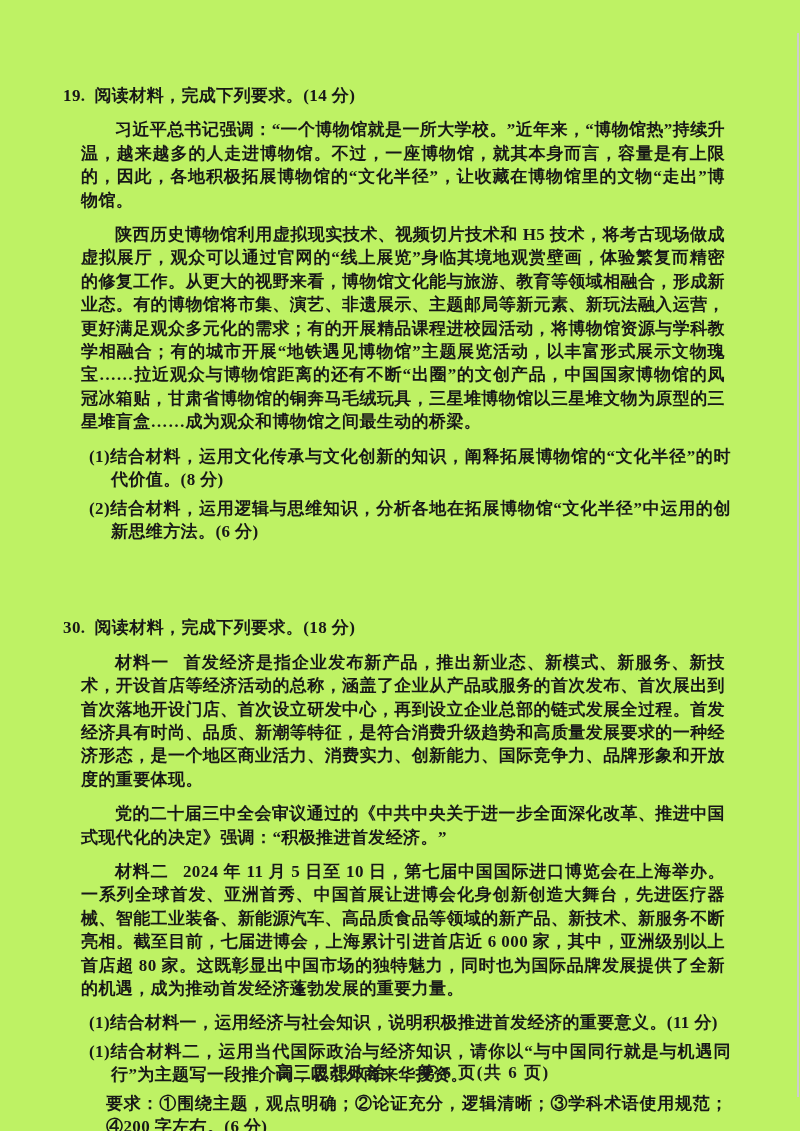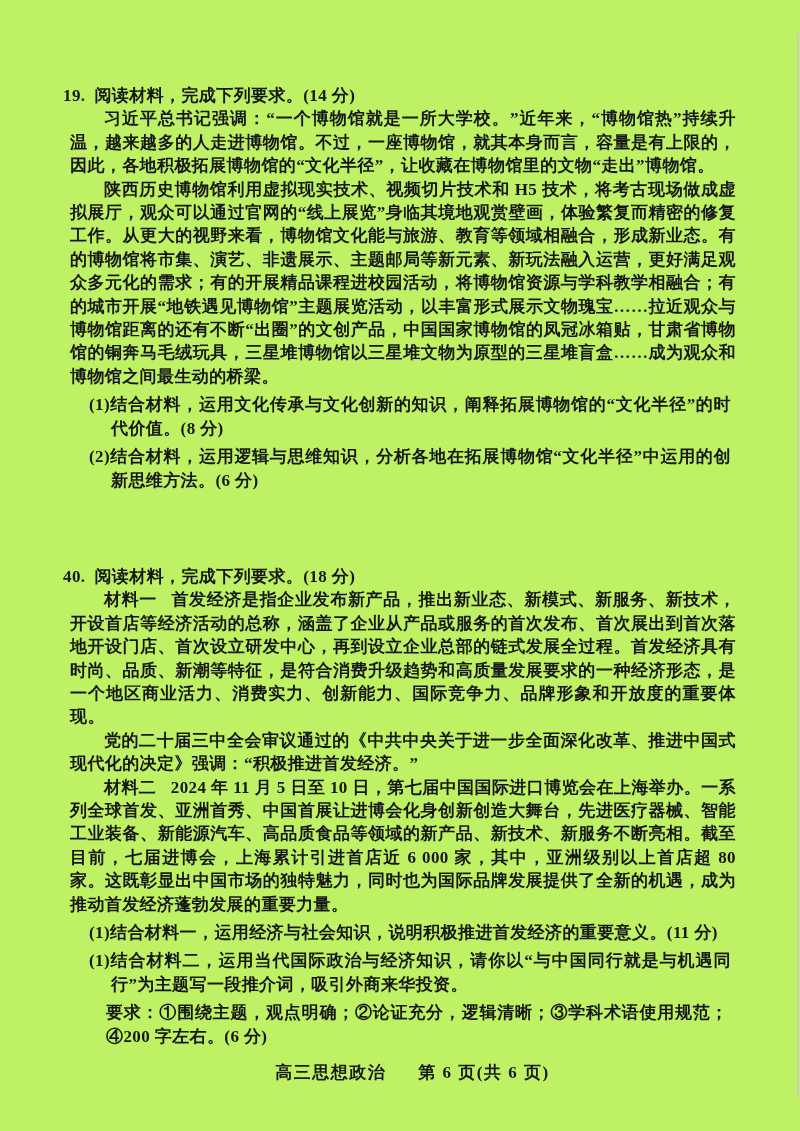--- a/index.html
+++ b/index.html
@@ -27,21 +27,21 @@
     left: 70px;
     width: 666px;
     font-size: 17px;
     line-height: 23.4px;
     letter-spacing: 0.4px;
     font-weight: 600;
     text-align: justify;
   }
   .q-head { margin: 0 0 0 -7px; }
   .q-num  { margin-right: 9px; }
-  .para   { margin: 0; text-indent: 2em; }
+  .para   { margin: 11px; text-indent: 2em; }
   .mat-label { font-weight: 700; margin-right: 0.85em; }
   .sub {
     margin: 5px;
     padding-left: 36px;
     text-indent: -22px;
   }
   .req {
     margin: 0 8px 0 36px;
     text-indent: 0;
   }
@@ -69,21 +69,21 @@
 
     <section class="question">
       <p class="q-head"><span class="q-num">19.</span><span>阅读材料，完成下列要求。(14 分)</span></p>
       <p class="para">习近平总书记强调：“一个博物馆就是一所大学校。”近年来，“博物馆热”持续升温，越来越多的人走进博物馆。不过，一座博物馆，就其本身而言，容量是有上限的，因此，各地积极拓展博物馆的“文化半径”，让收藏在博物馆里的文物“走出”博物馆。</p>
       <p class="para">陕西历史博物馆利用虚拟现实技术、视频切片技术和 H5 技术，将考古现场做成虚拟展厅，观众可以通过官网的“线上展览”身临其境地观赏壁画，体验繁复而精密的修复工作。从更大的视野来看，博物馆文化能与旅游、教育等领域相融合，形成新业态。有的博物馆将市集、演艺、非遗展示、主题邮局等新元素、新玩法融入运营，更好满足观众多元化的需求；有的开展精品课程进校园活动，将博物馆资源与学科教学相融合；有的城市开展“地铁遇见博物馆”主题展览活动，以丰富形式展示文物瑰宝……拉近观众与博物馆距离的还有不断“出圈”的文创产品，中国国家博物馆的凤冠冰箱贴，甘肃省博物馆的铜奔马毛绒玩具，三星堆博物馆以三星堆文物为原型的三星堆盲盒……成为观众和博物馆之间最生动的桥梁。</p>
       <p class="sub">(1)结合材料，运用文化传承与文化创新的知识，阐释拓展博物馆的“文化半径”的时代价值。(8 分)</p>
       <p class="sub">(2)结合材料，运用逻辑与思维知识，分析各地在拓展博物馆“文化半径”中运用的创新思维方法。(6 分)</p>
     </section>
 
     <section class="question q20">
-      <p class="q-head"><span class="q-num">40.</span><span>阅读材料，完成下列要求。(18 分)</span></p>
+      <p class="q-head"><span class="q-num">30.</span><span>阅读材料，完成下列要求。(18 分)</span></p>
       <p class="para"><span class="mat-label">材料一</span><span>首发经济是指企业发布新产品，推出新业态、新模式、新服务、新技术，开设首店等经济活动的总称，涵盖了企业从产品或服务的首次发布、首次展出到首次落地开设门店、首次设立研发中心，再到设立企业总部的链式发展全过程。首发经济具有时尚、品质、新潮等特征，是符合消费升级趋势和高质量发展要求的一种经济形态，是一个地区商业活力、消费实力、创新能力、国际竞争力、品牌形象和开放度的重要体现。</span></p>
       <p class="para">党的二十届三中全会审议通过的《中共中央关于进一步全面深化改革、推进中国式现代化的决定》强调：“积极推进首发经济。”</p>
       <p class="para"><span class="mat-label">材料二</span><span>2024 年 11 月 5 日至 10 日，第七届中国国际进口博览会在上海举办。一系列全球首发、亚洲首秀、中国首展让进博会化身创新创造大舞台，先进医疗器械、智能工业装备、新能源汽车、高品质食品等领域的新产品、新技术、新服务不断亮相。截至目前，七届进博会，上海累计引进首店近 6 000 家，其中，亚洲级别以上首店超 80 家。这既彰显出中国市场的独特魅力，同时也为国际品牌发展提供了全新的机遇，成为推动首发经济蓬勃发展的重要力量。</span></p>
       <p class="sub">(1)结合材料一，运用经济与社会知识，说明积极推进首发经济的重要意义。(11 分)</p>
       <p class="sub">(1)结合材料二，运用当代国际政治与经济知识，请你以“与中国同行就是与机遇同行”为主题写一段推介词，吸引外商来华投资。</p>
       <p class="req">要求：①围绕主题，观点明确；②论证充分，逻辑清晰；③学科术语使用规范；④200 字左右。(6 分)</p>
     </section>
 
   </main>
 

